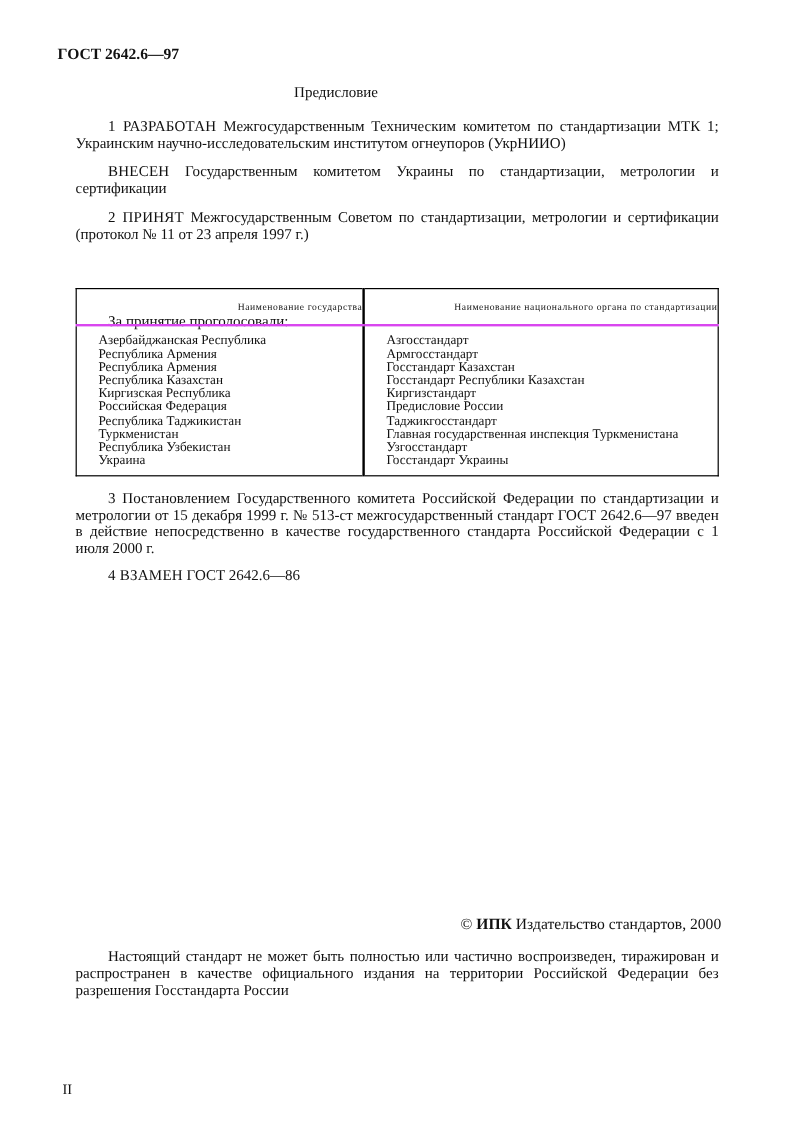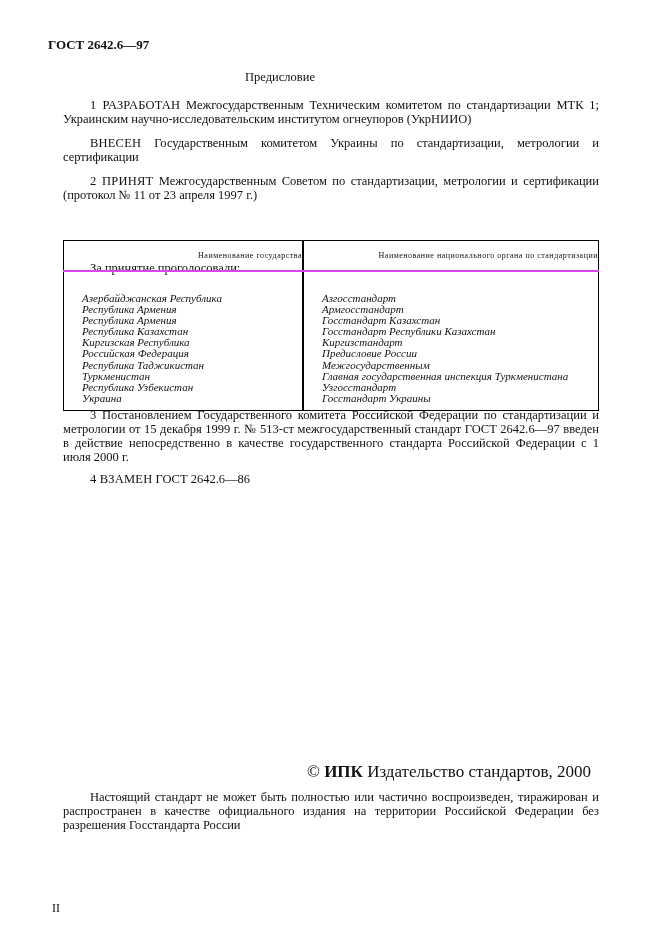--- a/index.html
+++ b/index.html
@@ -9,23 +9,23 @@
   .header-code { left: 48px; top: 37px; font-size: 13px; font-weight: bold; }
   .title { left: 0; width: 560px; top: 70px; text-align: center; font-size: 12.5px; }
   .para { left: 63px; width: 536px; font-size: 12.5px; line-height: 14px; text-align: justify; text-align-last: left; }
   .para .ind { display: inline-block; width: 27px; }
   .caps { letter-spacing: 0.2px; }
   table.vote { position: absolute; left: 63px; top: 240px; width: 536px; border-collapse: collapse;
                border: 1.5px solid #000; }
   table.vote th { font-weight: normal; font-size: 8px; letter-spacing: 0.5px; height: 29px;
                   border-bottom: 2px solid #d946ef; padding: 0; text-align: right; }
   table.vote th.c1, table.vote td.c1 { width: 220px; border-right: 2px solid #000; }
-  table.vote td { vertical-align: top; font-size: 11px; line-height: 11.1px; padding: 21px 0 6px 18px; font-style: italic; }
+  table.vote td { vertical-align: top; font-size: 11px; line-height: 11.1px; padding: 7px 0 6px 18px; }
   .row-line { display: block; white-space: nowrap; }
-  .copyright { right: 70px; top: 762px; font-size: 17px; }
+  .copyright { right: 60px; top: 762px; font-size: 13px; }
   .copyright b { font-weight: bold; }
   .pagenum { left: 52px; top: 853px; font-size: 12px; margin-top: 48px; }
 </style>
 </head>
 <body>
 
 <div class="abs header-code">ГОСТ 2642.6—97</div>
 
 <div class="abs title">Предисловие</div>
 
@@ -66,21 +66,21 @@
         <span class="row-line">Республика Узбекистан</span>
         <span class="row-line">Украина</span>
       </td>
       <td>
         <span class="row-line">Азгосстандарт</span>
         <span class="row-line">Армгосстандарт</span>
         <span class="row-line">Госстандарт Казахстан</span>
         <span class="row-line">Госстандарт Республики Казахстан</span>
         <span class="row-line">Киргизстандарт</span>
         <span class="row-line">Предисловие России</span>
-        <span class="row-line">Межгосударственным</span>
+        <span class="row-line">Таджикгосстандарт</span>
         <span class="row-line">Главная государственная инспекция Туркменистана</span>
         <span class="row-line">Узгосстандарт</span>
         <span class="row-line">Госстандарт Украины</span>
       </td>
     </tr>
   </tbody>
 </table>
 
 <div class="abs para" style="top:408px;">
   <span class="ind"></span><span>3 Постановлением Государственного комитета Российской Федерации по стандартизации и метрологии от 15 декабря 1999 г. № 513-ст межгосударственный стандарт ГОСТ 2642.6—97 введен в действие непосредственно в качестве государственного стандарта Российской Федерации с 1 июля 2000 г.</span>

